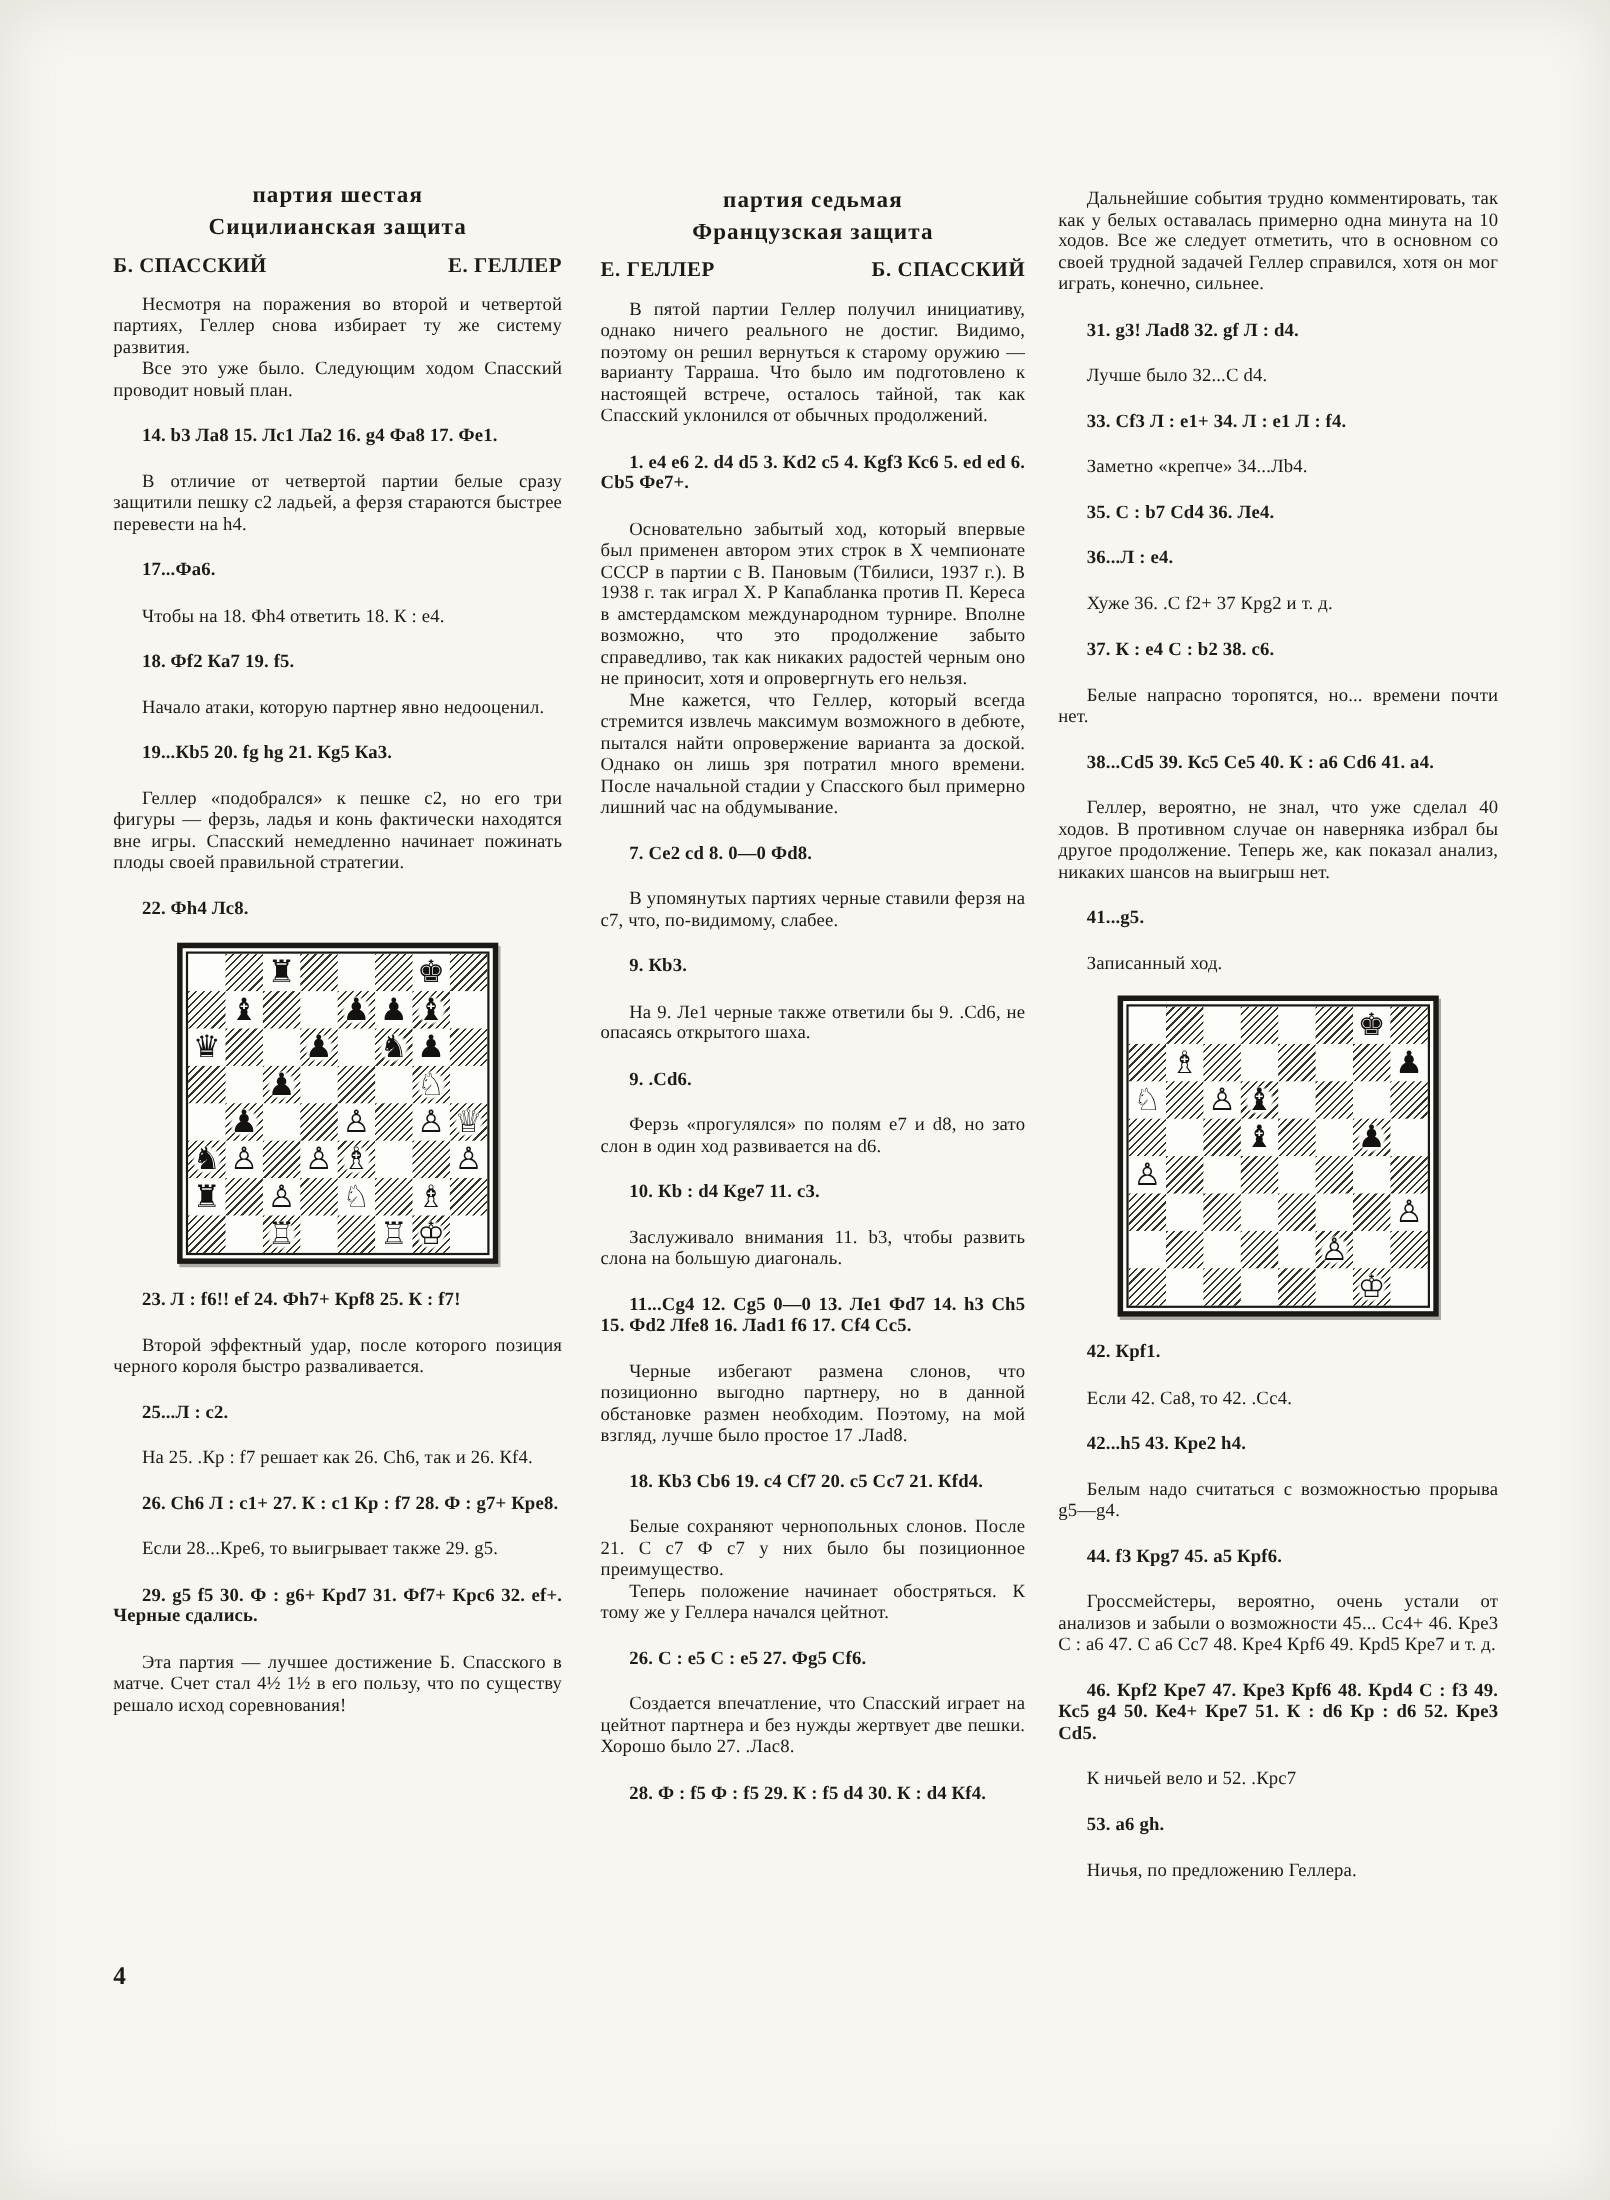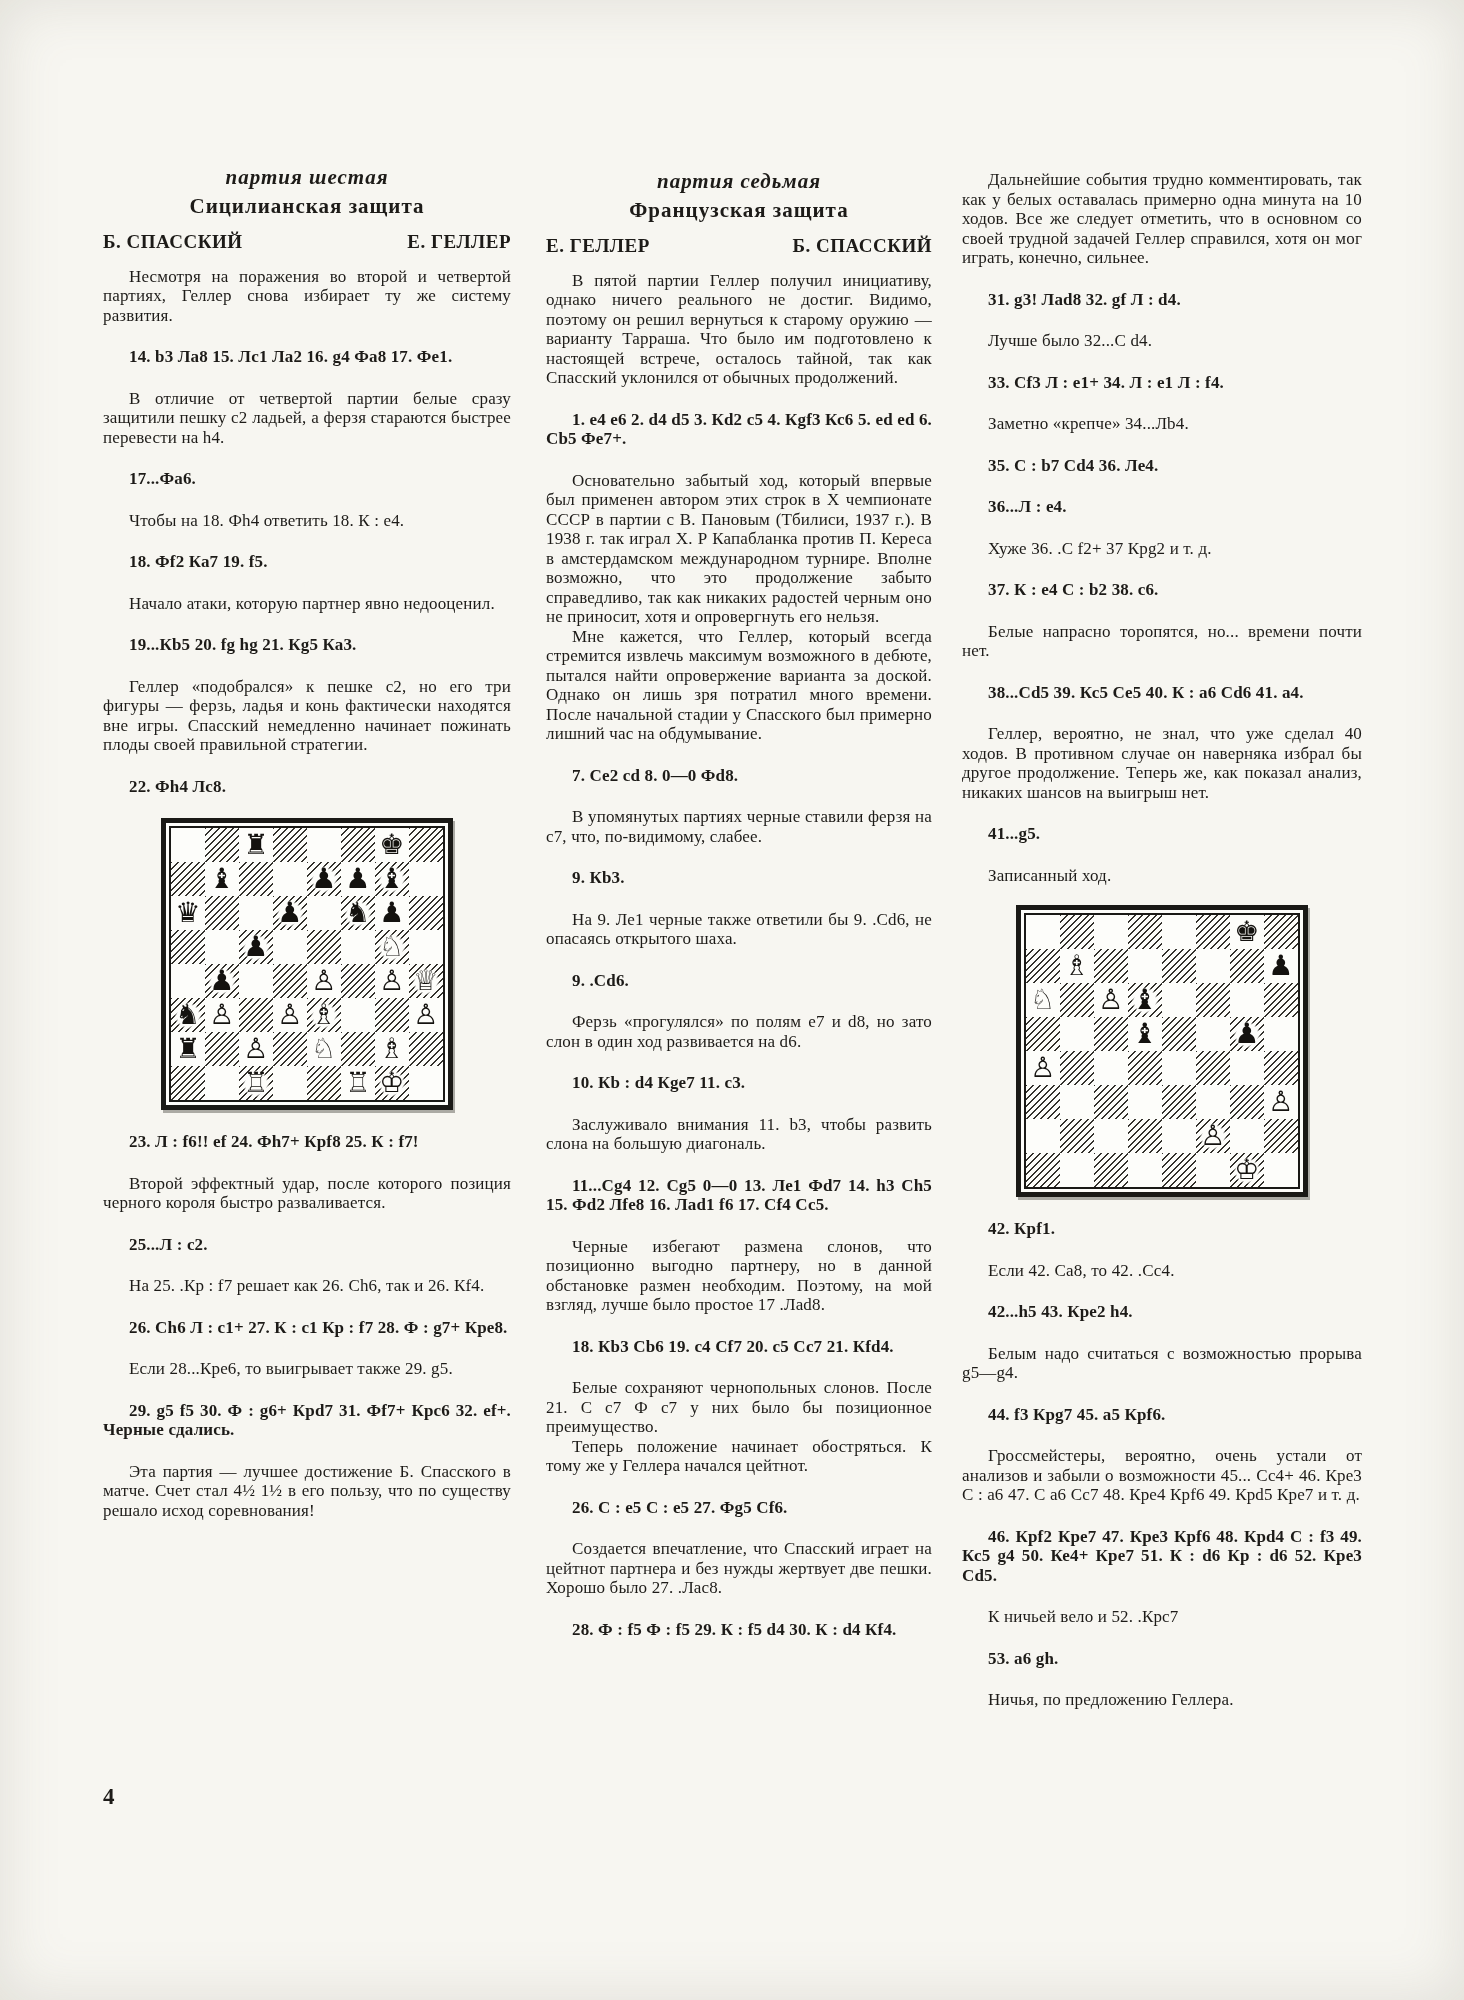--- a/index.html
+++ b/index.html
@@ -15,21 +15,21 @@
   }
   .col{
     position:absolute;color:#1d1b18;
     font-size:17px;line-height:19.5px;text-align:justify;
     letter-spacing:0.15px;
   }
   .col-1{left:103px;top:168px;width:408px;}
   .col-2{left:546px;top:172px;width:386px;}
   .col-3{left:962px;top:170px;width:400px;}
   .kicker{
-    text-align:center;font-style:italic;font-weight:bold;
+    text-align:center;font-weight:bold;
     font-size:21px;margin:0 0 9px;letter-spacing:1px;
   }
   .opening{
     text-align:center;font-weight:bold;font-size:21px;
     letter-spacing:1px;margin:0 0 9px;
   }
   .players{
     display:flex;justify-content:space-between;
     font-weight:bold;font-size:19px;margin:16px 0 15px;letter-spacing:0.5px;
   }
@@ -67,20 +67,21 @@
 
   <div class="col col-1">
     <div class="kicker">партия шестая</div>
     <div class="opening">Сицилианская защита</div>
     <div class="players">
       <span>Б. СПАССКИЙ</span>
       <span>Е. ГЕЛЛЕР</span>
     </div>
     <div class="col-body">
         <p class="para">Несмотря на поражения во второй и четвертой партиях, Геллер снова избирает ту же систему развития.</p>
+        <p class="para">Все это уже было. Следующим ходом Спасский проводит новый план.</p>
         <p class="moves">14. b3 Ла8 15. Лс1 Ла2 16. g4 Фа8 17. Фе1.</p>
         <p class="para">В отличие от четвертой партии белые сразу защитили пешку с2 ладьей, а ферзя стараются быстрее перевести на h4.</p>
         <p class="moves">17...Фа6.</p>
         <p class="para">Чтобы на 18. Фh4 ответить 18. К : е4.</p>
         <p class="moves">18. Фf2 Ка7 19. f5.</p>
         <p class="para">Начало атаки, которую партнер явно недооценил.</p>
         <p class="moves">19...Кb5 20. fg hg 21. Кg5 Ка3.</p>
         <p class="para">Геллер «подобрался» к пешке с2, но его три фигуры — ферзь, ладья и конь фактически находятся вне игры. Спасский немедленно начинает пожинать плоды своей правильной стратегии.</p>
         <p class="moves">22. Фh4 Лс8.</p>
         <div class="board-wrap">

